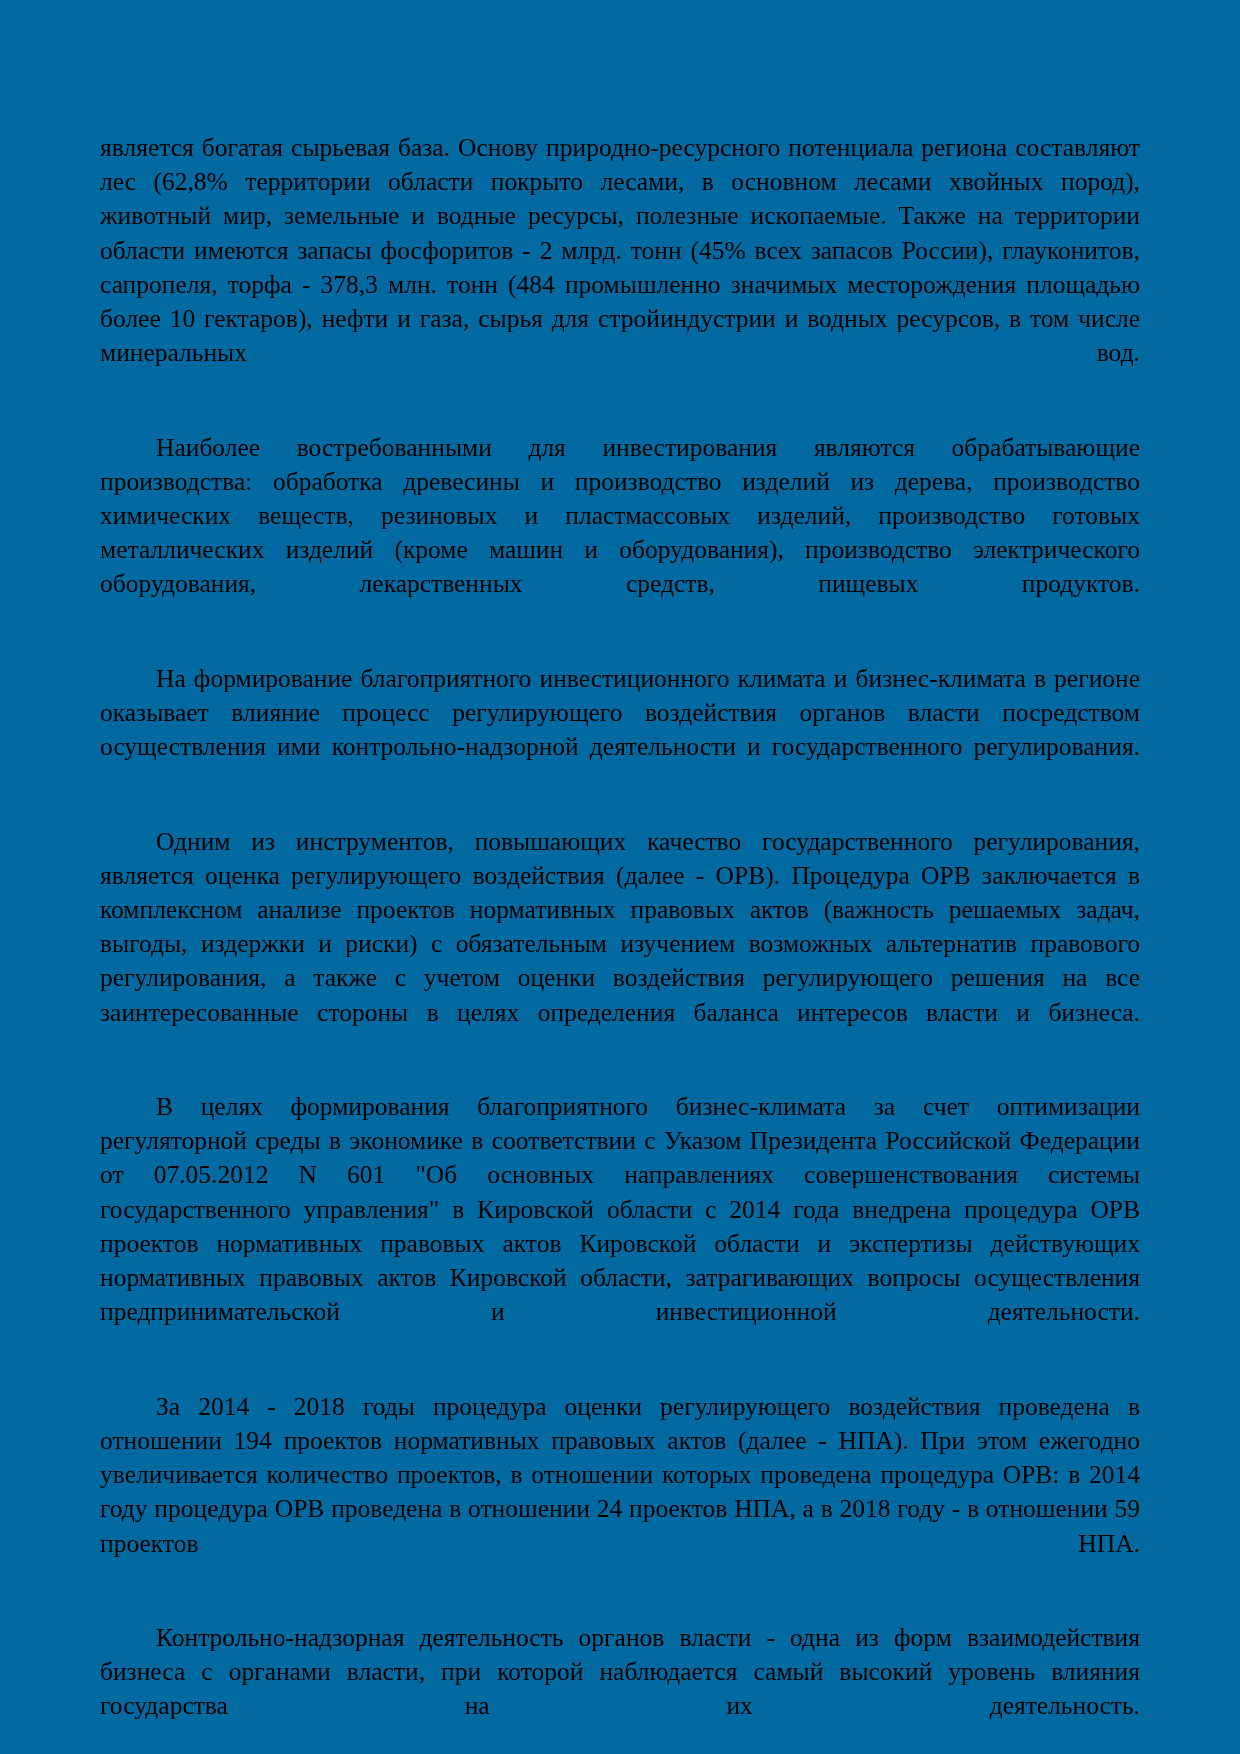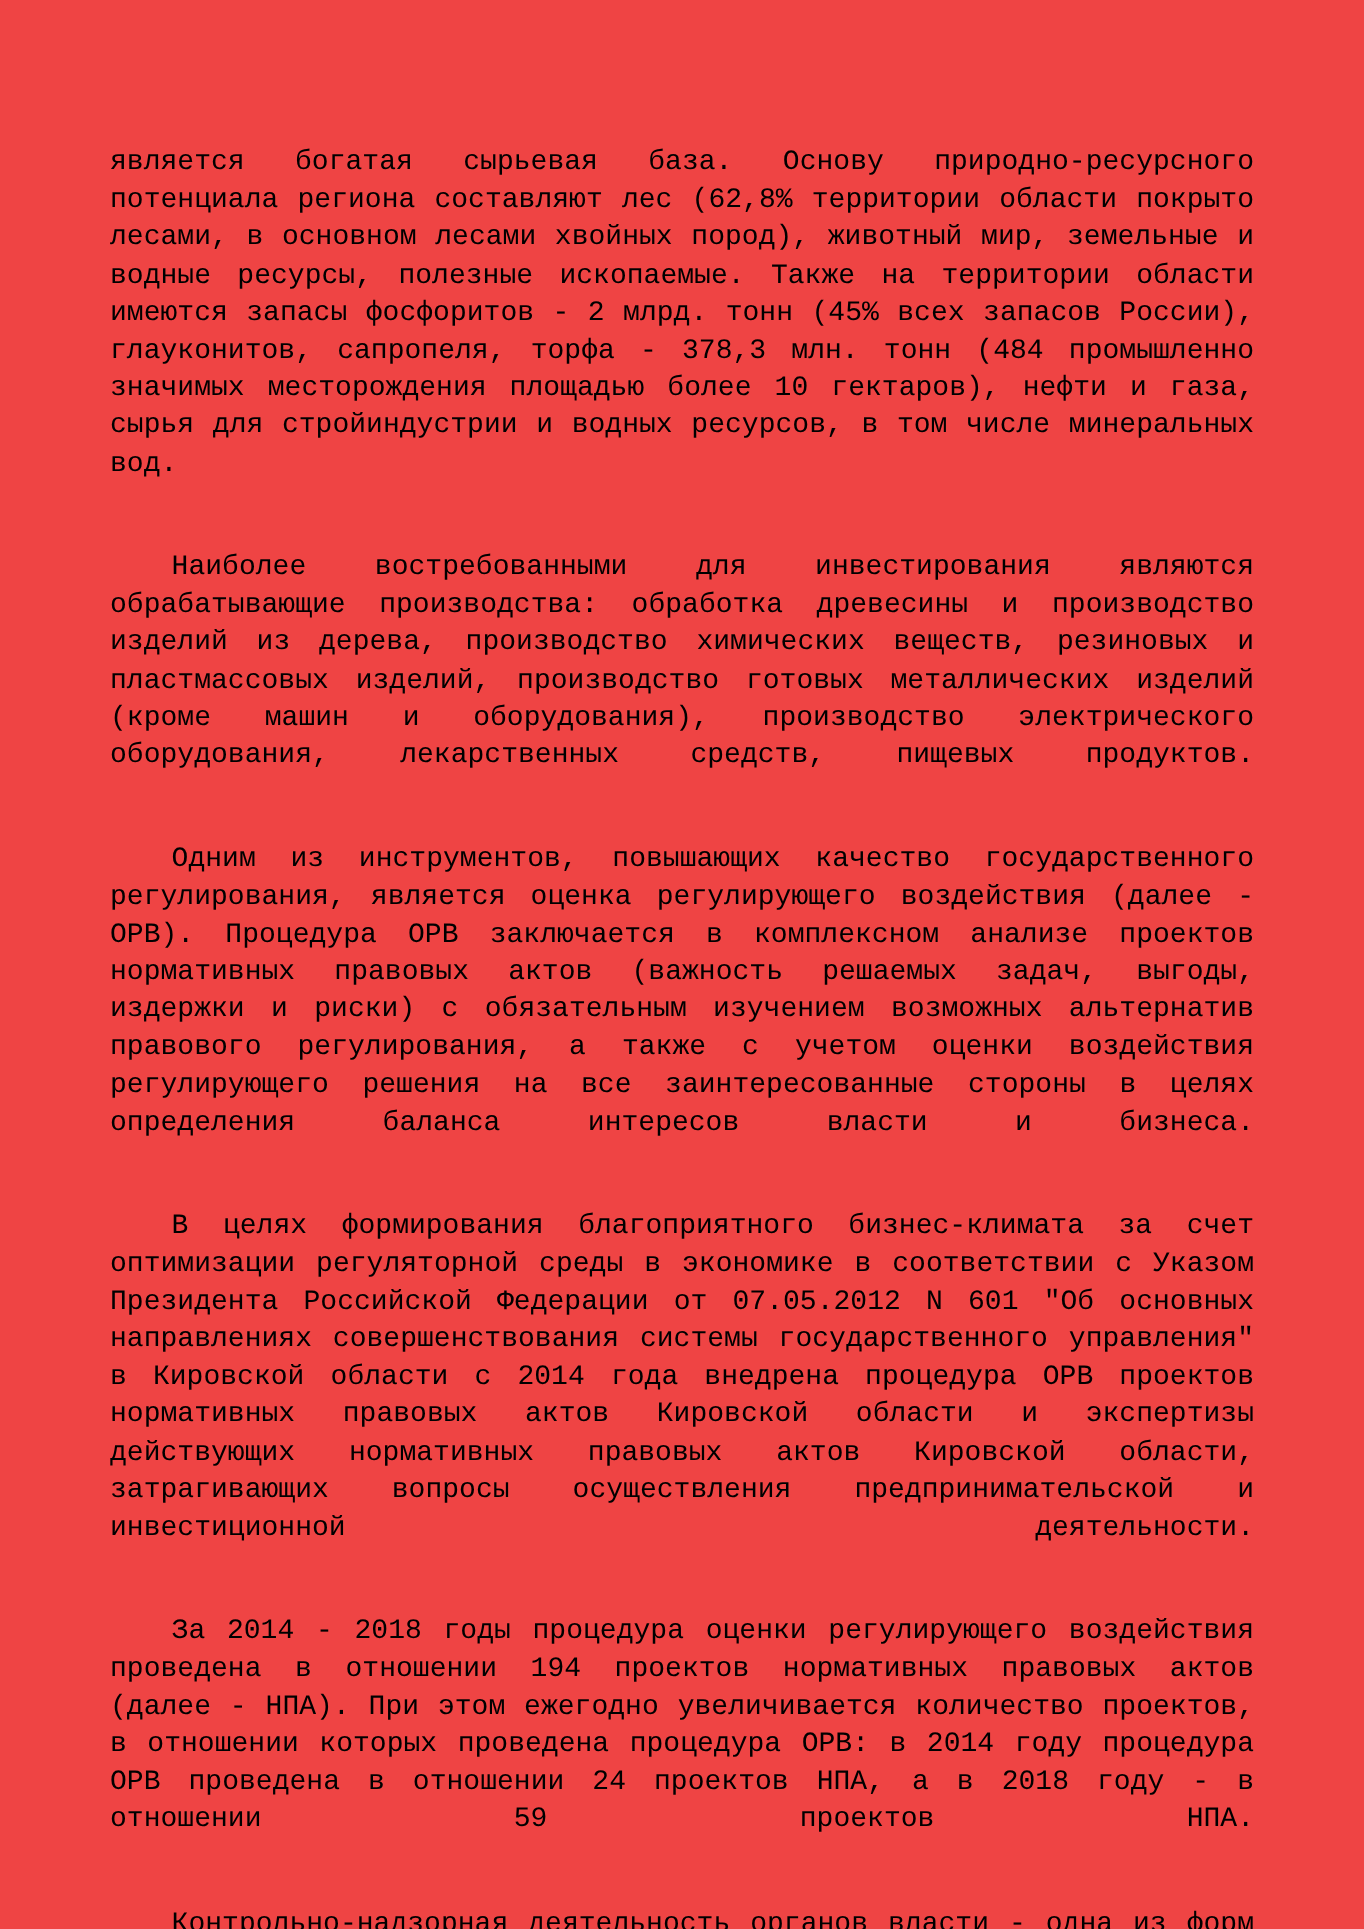--- a/index.html
+++ b/index.html
@@ -10,24 +10,23 @@
   }
   body {
     font-family: "Liberation Serif", "DejaVu Serif", serif;
     color: #000000;
   }
   .page {
     position: relative;
     width: 1240px;
     height: 1754px;
     margin: 0 auto;
-    background: #ef4444;
+    background: #0369a1;
     box-sizing: border-box;
     overflow: hidden;
-    font-family: Liberation Mono, monospace;
   }
   .content {
     position: absolute;
     left: 100px;
     top: 131px;
     width: 1040px;
   }
   p.para {
     margin: 0;
     font-size: 25.5px;
@@ -54,20 +53,21 @@
 </head>
 <body>
 
 <div class="page">
   <div class="content">
 
     <p class="para">является богатая сырьевая база. Основу природно-ресурсного потенциала региона составляют лес (62,8% территории области покрыто лесами, в основном лесами хвойных пород), животный мир, земельные и водные ресурсы, полезные ископаемые. Также на территории области имеются запасы фосфоритов - 2 млрд. тонн (45% всех запасов России), глауконитов, сапропеля, торфа - 378,3 млн. тонн (484 промышленно значимых месторождения площадью более 10 гектаров), нефти и газа, сырья для стройиндустрии и водных ресурсов, в том числе минеральных вод.</p>
 
     <p class="para indent gap">Наиболее востребованными для инвестирования являются обрабатывающие производства: обработка древесины и производство изделий из дерева, производство химических веществ, резиновых и пластмассовых изделий, производство готовых металлических изделий (кроме машин и оборудования), производство электрического оборудования, лекарственных средств, пищевых продуктов.</p>
 
+    <p class="para indent gap">На формирование благоприятного инвестиционного климата и бизнес-климата в регионе оказывает влияние процесс регулирующего воздействия органов власти посредством осуществления ими контрольно-надзорной деятельности и государственного регулирования.</p>
 
     <p class="para indent gap">Одним из инструментов, повышающих качество государственного регулирования, является оценка регулирующего воздействия (далее - ОРВ). Процедура ОРВ заключается в комплексном анализе проектов нормативных правовых актов (важность решаемых задач, выгоды, издержки и риски) с обязательным изучением возможных альтернатив правового регулирования, а также с учетом оценки воздействия регулирующего решения на все заинтересованные стороны в целях определения баланса интересов власти и бизнеса.</p>
 
     <p class="para indent gap">В целях формирования благоприятного бизнес-климата за счет оптимизации регуляторной среды в экономике в соответствии с Указом Президента Российской Федерации от 07.05.2012 N 601 "Об основных направлениях совершенствования системы государственного управления" в Кировской области с 2014 года внедрена процедура ОРВ проектов нормативных правовых актов Кировской области и экспертизы действующих нормативных правовых актов Кировской области, затрагивающих вопросы осуществления предпринимательской и инвестиционной деятельности.</p>
 
     <p class="para indent gap">За 2014 - 2018 годы процедура оценки регулирующего воздействия проведена в отношении 194 проектов нормативных правовых актов (далее - НПА). При этом ежегодно увеличивается количество проектов, в отношении которых проведена процедура ОРВ: в 2014 году процедура ОРВ проведена в отношении 24 проектов НПА, а в 2018 году - в отношении 59 проектов НПА.</p>
 
     <p class="para indent gap">Контрольно-надзорная деятельность органов власти - одна из форм взаимодействия бизнеса с органами власти, при которой наблюдается самый высокий уровень влияния государства на их деятельность.</p>
 
   </div>

